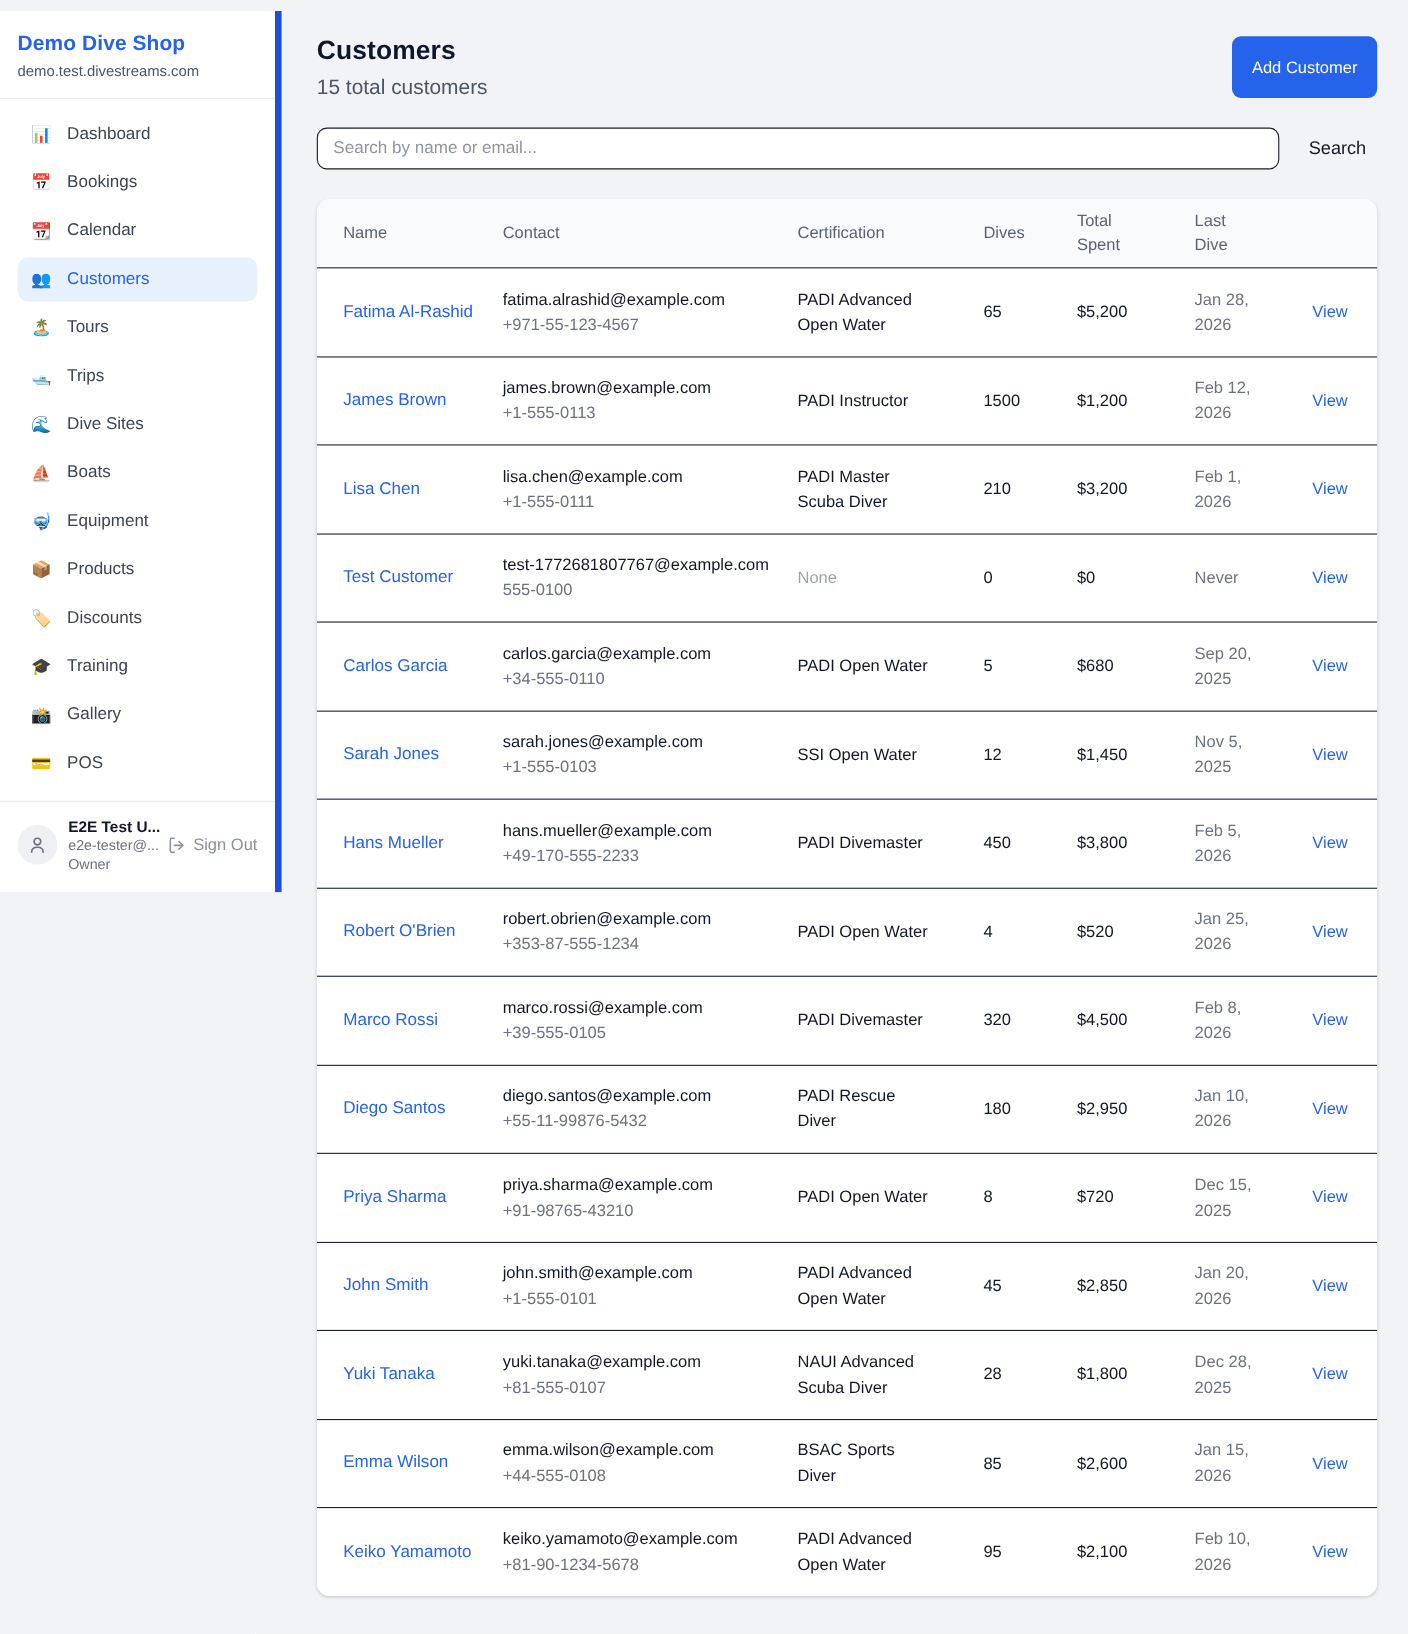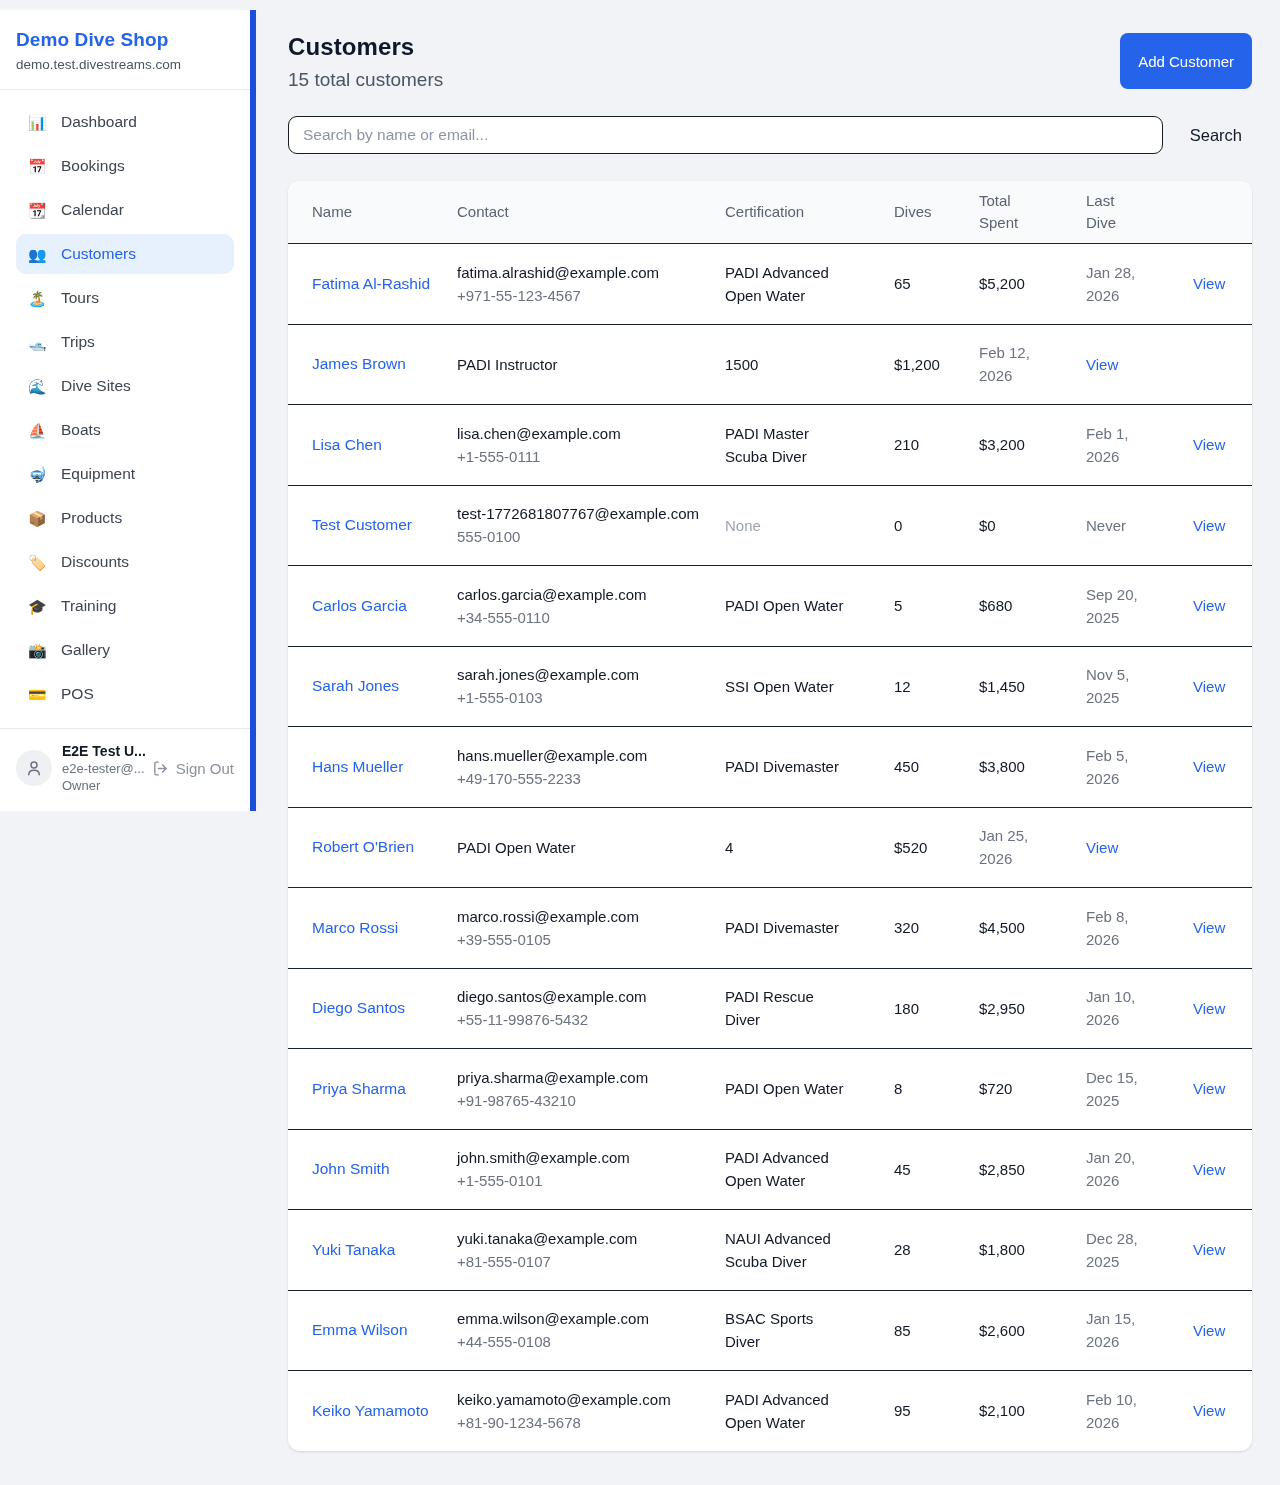--- a/index.html
+++ b/index.html
@@ -212,20 +212,24 @@
             <div class="c-phone">+971-55-123-4567</div>
           </div>
           <div class="cell c-cert">PADI Advanced Open Water</div>
           <div class="cell c-dives">65</div>
           <div class="cell c-spent">$5,200</div>
           <div class="cell c-last">Jan 28, 2026</div>
           <div class="cell c-action"><a>View</a></div>
         </div>
         <div class="tgrid trow">
           <div class="cell c-name"><a>James Brown</a></div>
+          <div class="cell c-contact">
+            <div class="c-email">james.brown@example.com</div>
+            <div class="c-phone">+1-555-0113</div>
+          </div>
           <div class="cell c-cert">PADI Instructor</div>
           <div class="cell c-dives">1500</div>
           <div class="cell c-spent">$1,200</div>
           <div class="cell c-last">Feb 12, 2026</div>
           <div class="cell c-action"><a>View</a></div>
         </div>
         <div class="tgrid trow">
           <div class="cell c-name"><a>Lisa Chen</a></div>
           <div class="cell c-contact">
             <div class="c-email">lisa.chen@example.com</div>
@@ -280,20 +284,24 @@
             <div class="c-phone">+49-170-555-2233</div>
           </div>
           <div class="cell c-cert">PADI Divemaster</div>
           <div class="cell c-dives">450</div>
           <div class="cell c-spent">$3,800</div>
           <div class="cell c-last">Feb 5, 2026</div>
           <div class="cell c-action"><a>View</a></div>
         </div>
         <div class="tgrid trow">
           <div class="cell c-name"><a>Robert O'Brien</a></div>
+          <div class="cell c-contact">
+            <div class="c-email">robert.obrien@example.com</div>
+            <div class="c-phone">+353-87-555-1234</div>
+          </div>
           <div class="cell c-cert">PADI Open Water</div>
           <div class="cell c-dives">4</div>
           <div class="cell c-spent">$520</div>
           <div class="cell c-last">Jan 25, 2026</div>
           <div class="cell c-action"><a>View</a></div>
         </div>
         <div class="tgrid trow">
           <div class="cell c-name"><a>Marco Rossi</a></div>
           <div class="cell c-contact">
             <div class="c-email">marco.rossi@example.com</div>

